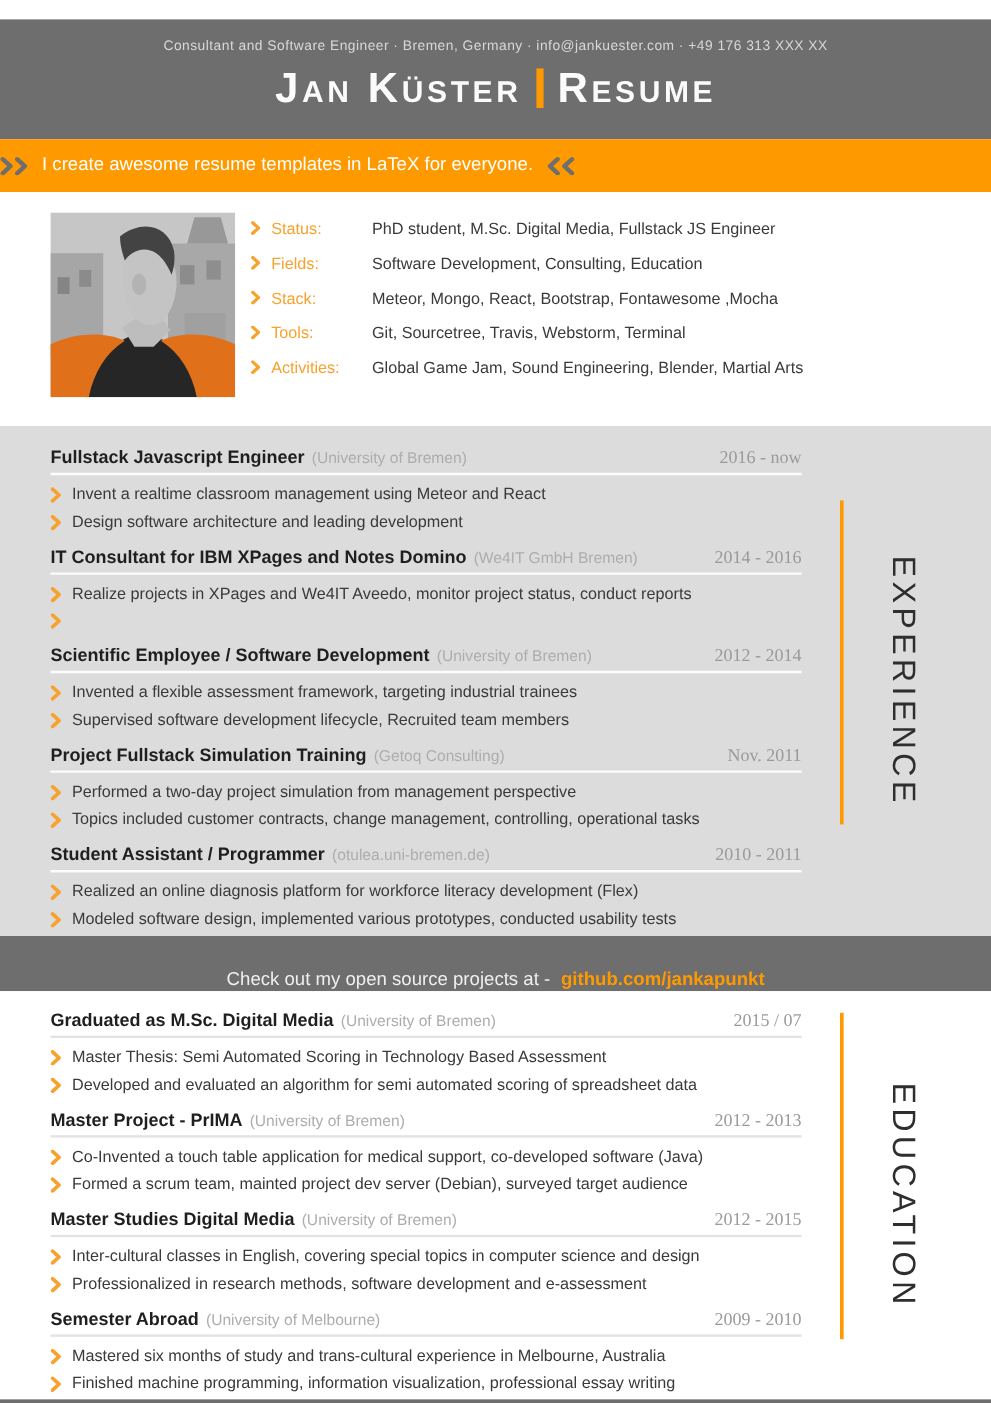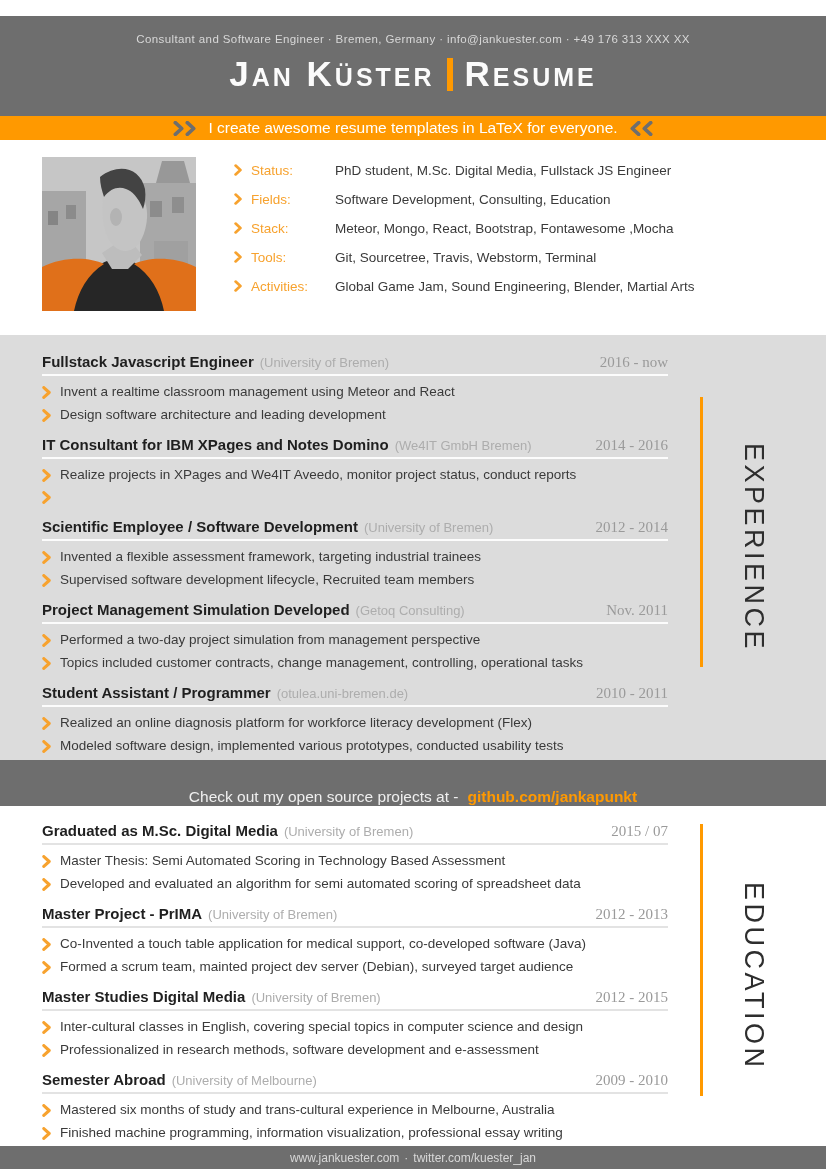--- a/index.html
+++ b/index.html
@@ -8,33 +8,33 @@
 
   
   .header { height:100px; background:#6e6e6e; text-align:center; }
   .contact { padding-top:17px; font-size:11.5px; letter-spacing:.4px; color:#d8d8d8; }
   .title-row { margin-top:9px; font-size:35px; color:#fbfbfb; font-variant:small-caps;
                letter-spacing:3px; font-weight:700; line-height:40px; }
   .title-sep { display:inline-block; width:6px; height:33px; background:#ff9900;
                margin:0 12px; vertical-align:-5px; }
 
   
-  .tagline { height:24px; background:#ff9900; display:flex; align-items:center;
-             justify-content:center; gap:12px; color:#ffffff; font-size:15.5px; }
+  .tagline { height:44px; background:#ff9900; display:flex; align-items:center;
+             gap:12px; color:#ffffff; font-size:15.5px; }
   .chev { width:9px; height:13px; color:#f7a22e; flex:none; display:inline-block; }
   .chev path { stroke:currentColor; stroke-width:3.4; fill:none;
                stroke-linecap:round; stroke-linejoin:round; }
   .mark { display:flex; gap:1px; }
   .mark .chev { color:#6e6e6e; width:11px; height:15px; }
   .mark.left-mark .chev { transform:scaleX(-1); }
 
   
   .profile { height:195px; background:#fff; position:relative; }
   .photo { position:absolute; left:42px; top:17px; width:154px; height:154px; }
-  .info { position:absolute; left:234px; top:22px; }
+  .info { position:absolute; left:209px; top:22px; }
   .info-row { display:flex; align-items:center; height:16px; margin-bottom:13px; font-size:13.5px; }
   .info-row .chev { width:8px; height:12px; margin-right:9px; }
   .info-label { color:#f7a22e; width:84px; flex:none; }
   .info-value { color:#3a3a3a; }
 
   
   .section { position:relative; }
   .exp { background:#dcdcdc; height:425px; padding:18px 0 0 42px; }
   .edu { background:#ffffff; height:340px; padding:16px 0 0 42px; }
   .entries { width:626px; }
@@ -212,21 +212,21 @@
         <div class="bullet">
           <svg class="chev" viewBox="0 0 10 14">
               <path d="M2 1.5 L8 7 L2 12.5"></path>
             </svg>
           <span>Supervised software development lifecycle, Recruited team members</span>
         </div>
       </div>
 
       <div class="entry">
         <div class="entry-header">
-          <span class="entry-title">Project Management Simulation Developed</span>
+          <span class="entry-title">Project Fullstack Simulation Training</span>
           <span class="entry-org">(Getoq Consulting)</span>
           <span class="entry-date">Nov. 2011</span>
         </div>
         <div class="bullet">
           <svg class="chev" viewBox="0 0 10 14">
               <path d="M2 1.5 L8 7 L2 12.5"></path>
             </svg>
           <span>Performed a two-day project simulation from management perspective</span>
         </div>
         <div class="bullet">

